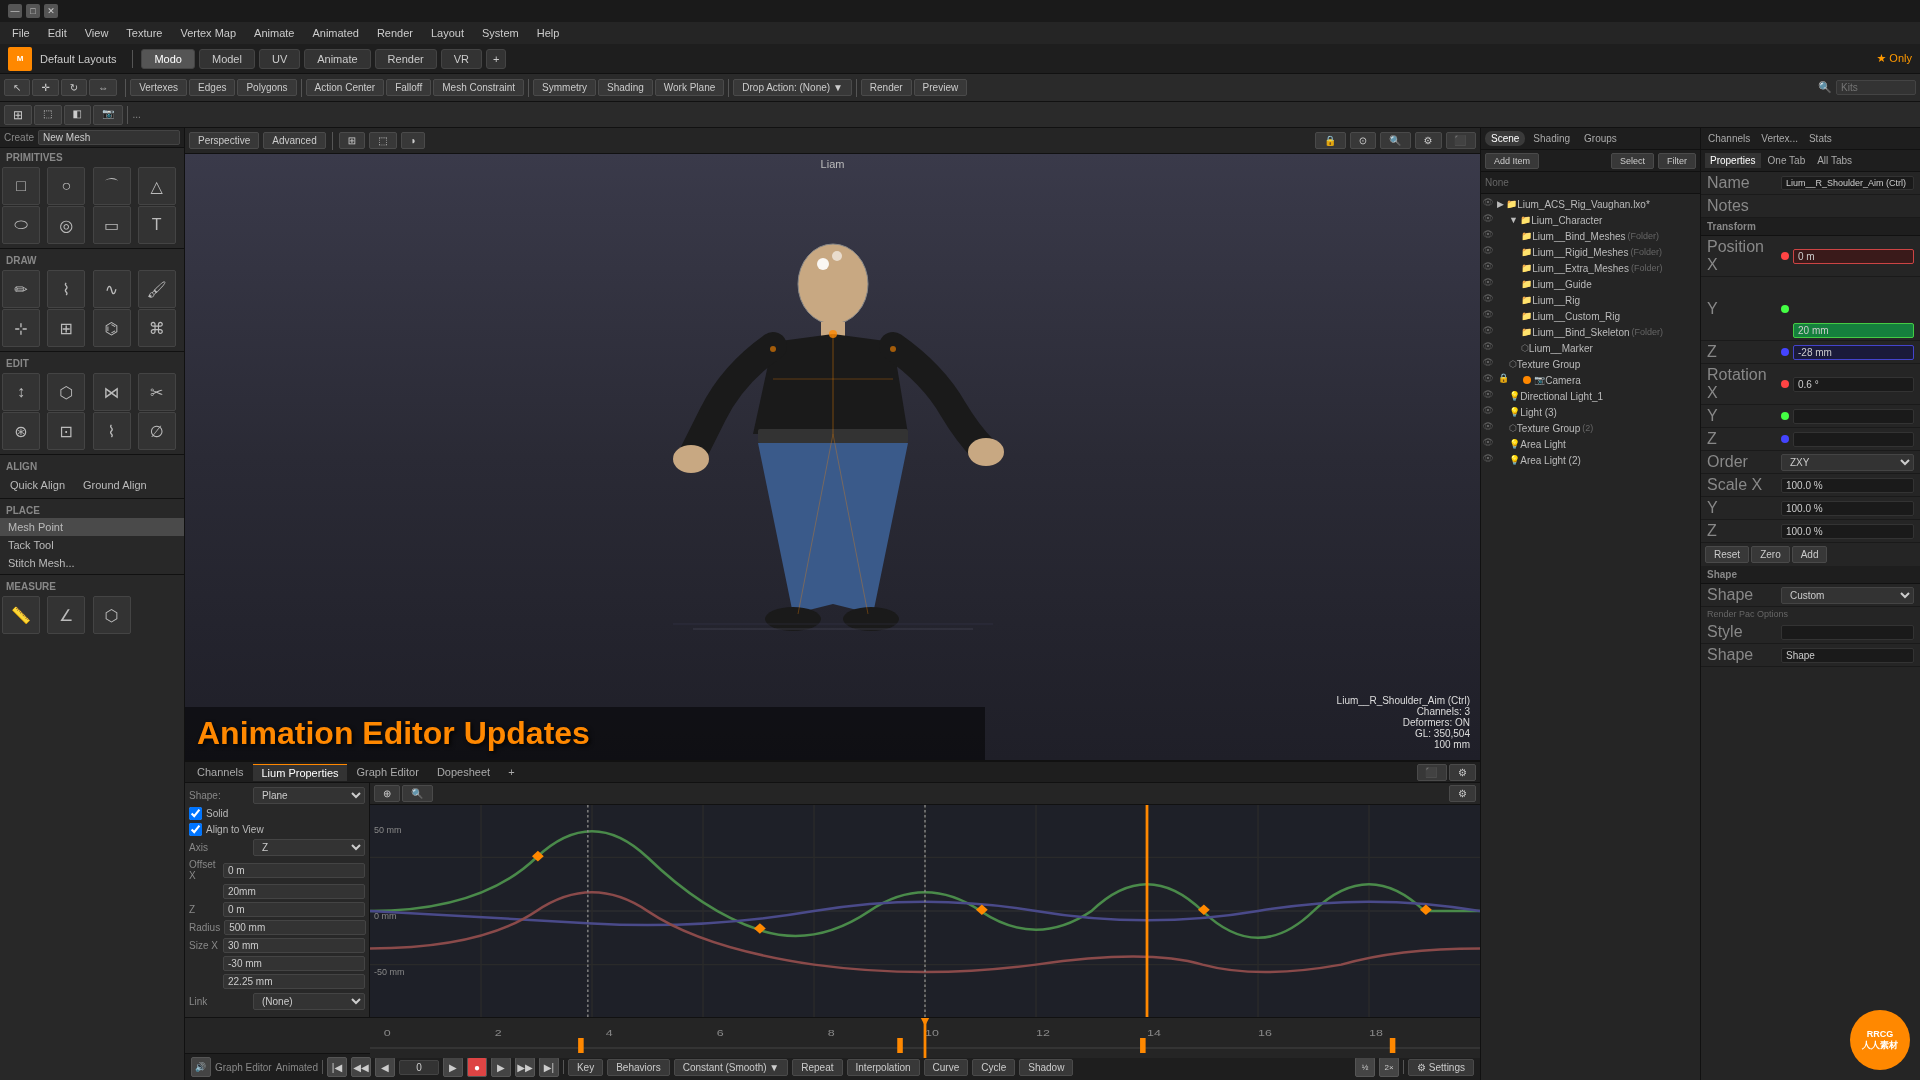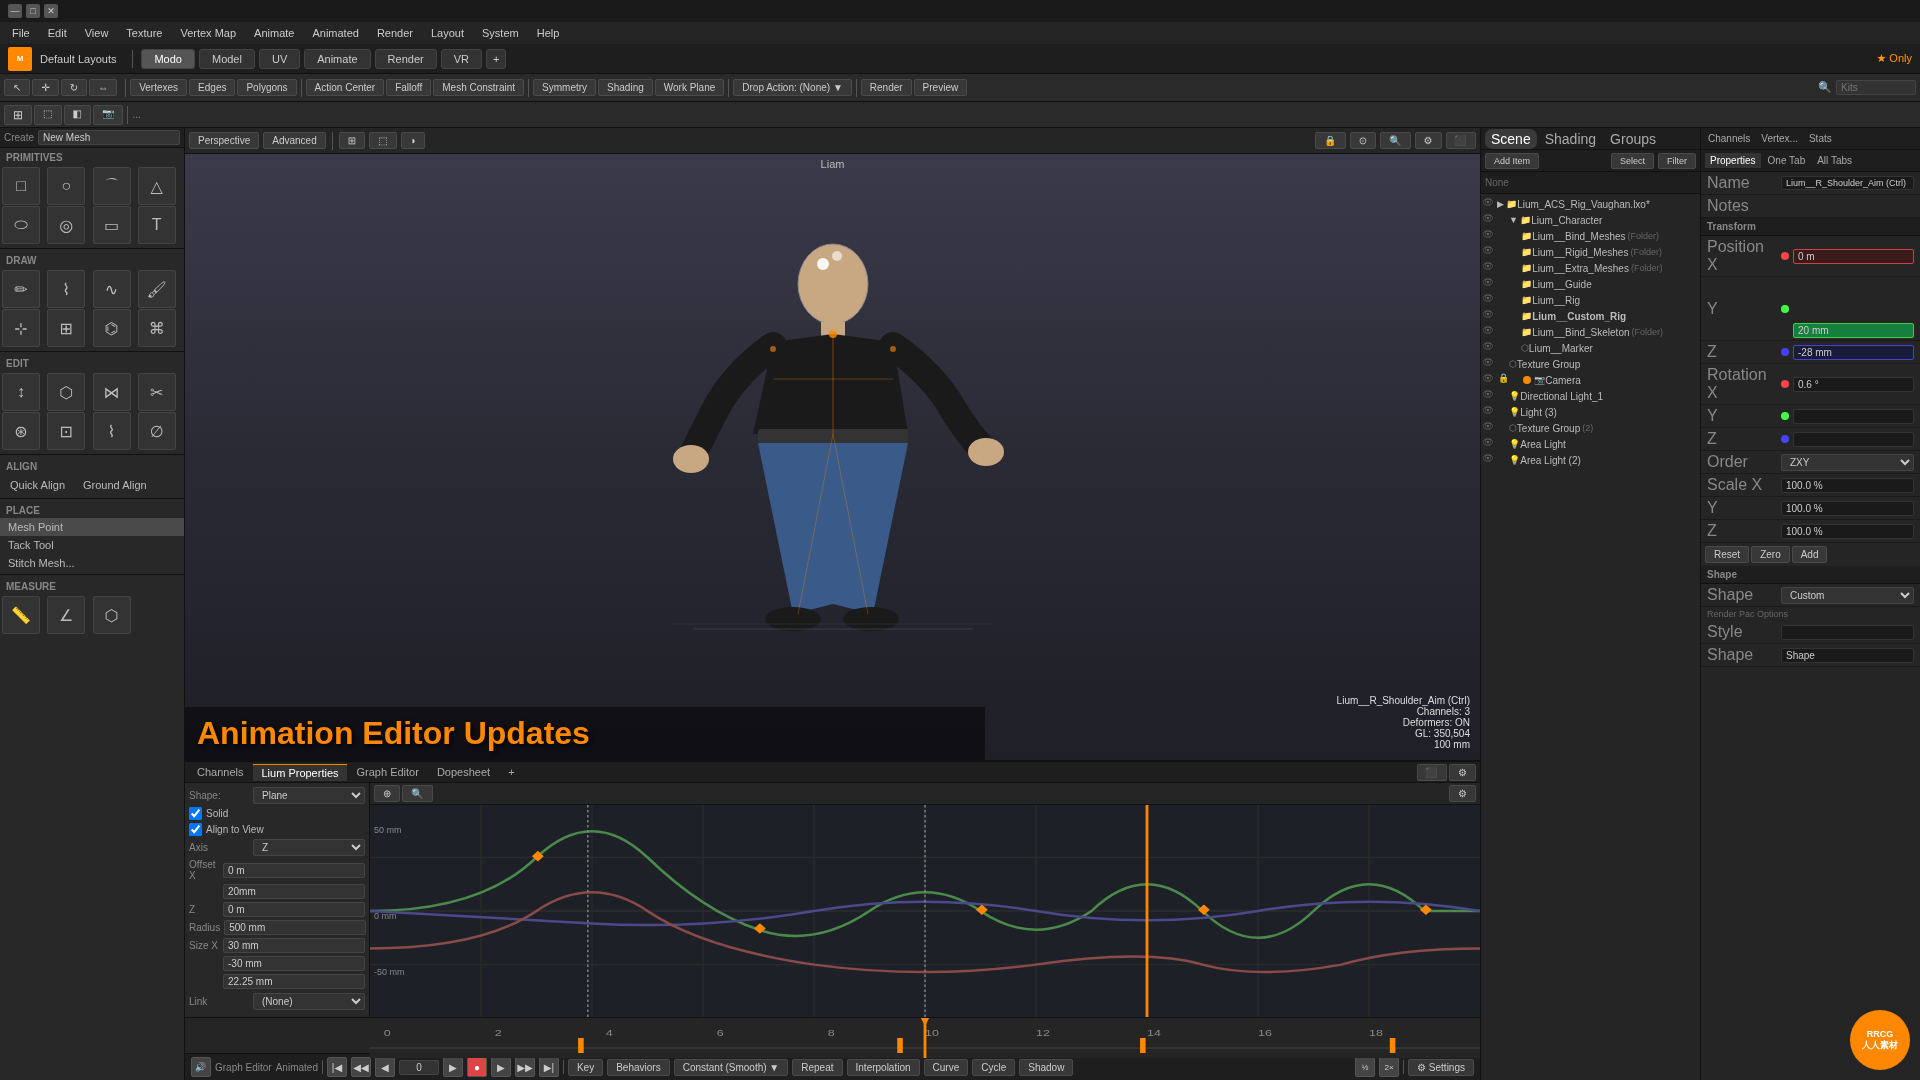--- a/index.html
+++ b/index.html
@@ -209,21 +209,21 @@
       display: flex;
       align-items: center;
       padding: 0 4px;
       gap: 2px;
       border-bottom: 1px solid #111;
     }
     .right-tab {
       padding: 2px 6px;
       color: #aaa;
       cursor: pointer;
-      font-size: 14px;
+      font-size: 10px;
       border-radius: 7px;
     }
     .right-tab.active { background: #3a3a3a; color: #fff; }
     .right-search {
       height: 22px;
       background: #1e1e1e;
       display: flex;
       align-items: center;
       padding: 0 4px;
       gap: 4px;
@@ -988,21 +988,21 @@
       <div class="scene-item">
         <div class="eye-icon">👁</div>
         <span style="display:inline-block;width:24px;"></span>
         <span style="color:#888;font-size:9px;">📁</span>
         <span style="font-size:10px;">Lium__Rig</span>
       </div>
       <div class="scene-item">
         <div class="eye-icon">👁</div>
         <span style="display:inline-block;width:24px;"></span>
         <span style="color:#888;font-size:9px;">📁</span>
-        <span style="font-size:10px;font-weight:bold;">Lium__Custom_Rig</span>
+        <span style="font-size:10px;">Lium__Custom_Rig</span>
       </div>
       <div class="scene-item">
         <div class="eye-icon">👁</div>
         <span style="display:inline-block;width:24px;"></span>
         <span style="color:#888;font-size:9px;">📁</span>
         <span style="font-size:10px;">Lium__Bind_Skeleton</span>
         <span style="color:#666;font-size:9px;margin-left:2px;">(Folder)</span>
       </div>
       <div class="scene-item">
         <div class="eye-icon">👁</div>

